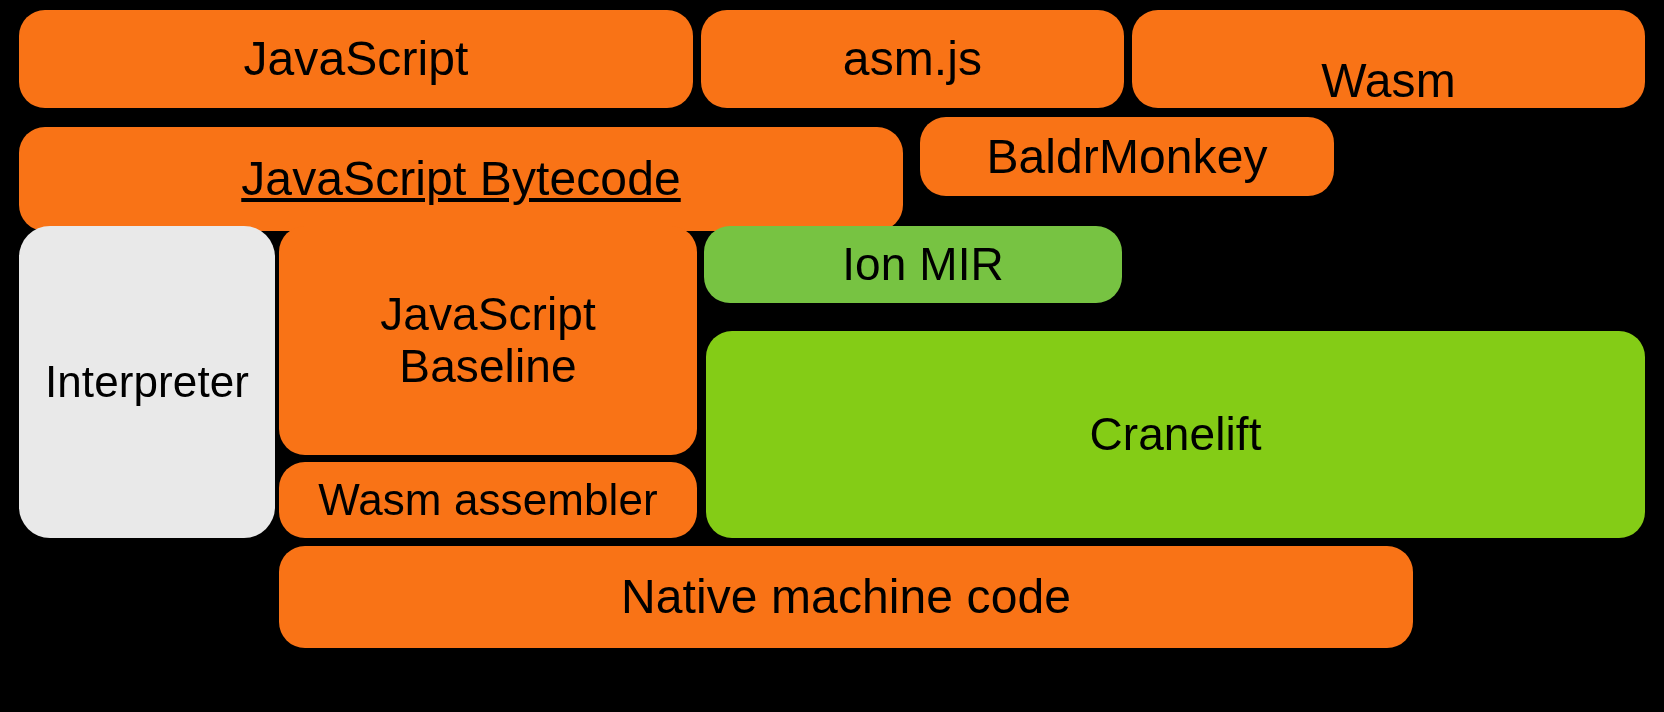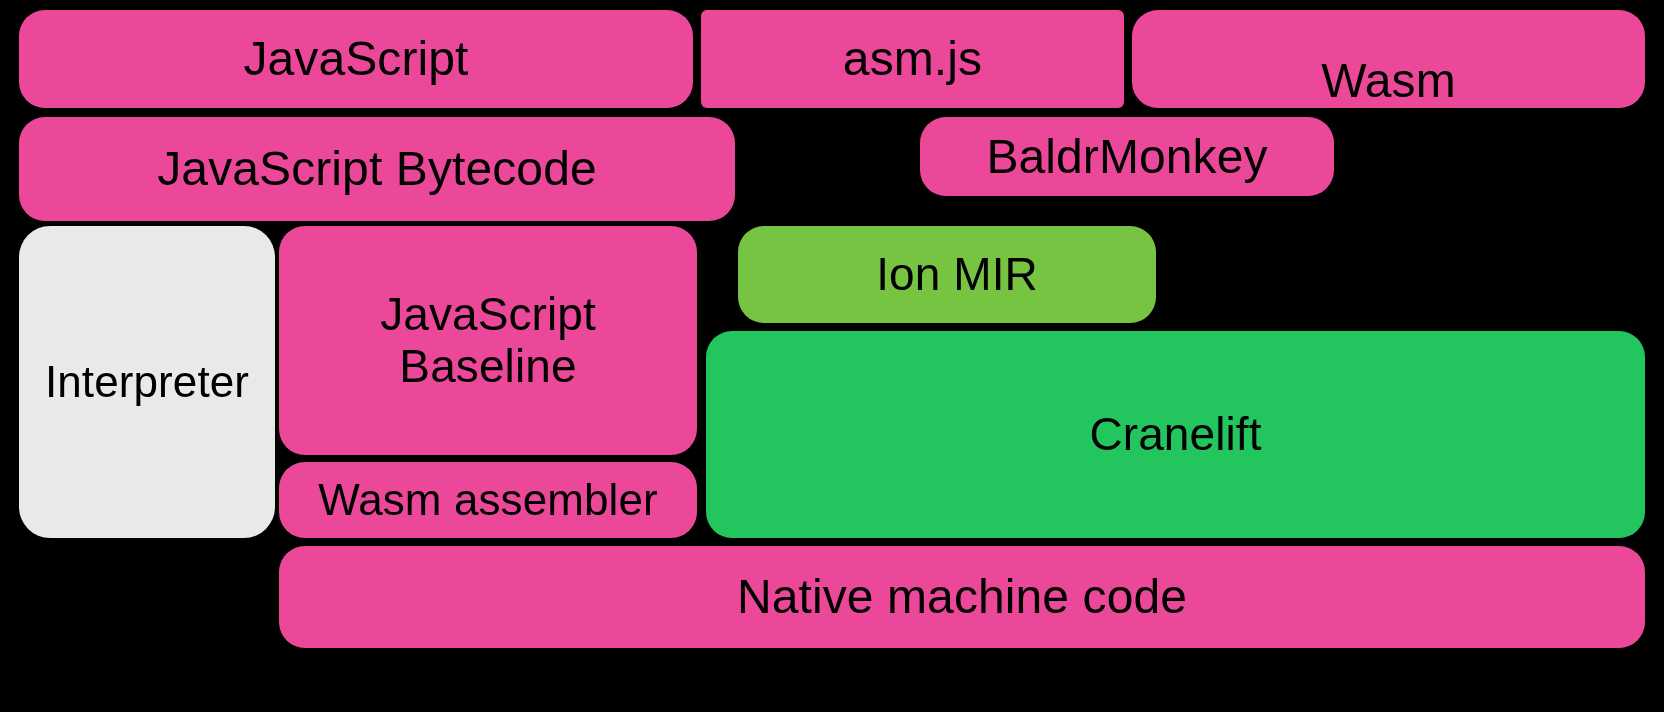--- a/index.html
+++ b/index.html
@@ -18,54 +18,54 @@
     overflow: hidden;
   }
   .node {
     position: absolute;
     box-sizing: border-box;
     display: flex;
     align-items: center;
     justify-content: center;
     text-align: center;
     color: #000000;
-    background: #ec4899;
+    background: #f97316;
     border-radius: 26px;
     line-height: 1.12;
     font-weight: 400;
     letter-spacing: 0.1px;
     -webkit-font-smoothing: antialiased;
   }
   .node .label {
     display: block;
     white-space: pre-line;
     padding: 0 10px;
   }
 
   
   .n-javascript      { left: 19px;   top: 10px;  width: 674px; height: 98px;  font-size: 48px; }
-  .n-asmjs           { left: 701px;  top: 10px;  width: 423px; height: 98px;  font-size: 48px; border-radius: 6px; }
+  .n-asmjs           { left: 701px;  top: 10px;  width: 423px; height: 98px;  font-size: 48px; }
   .n-wasm            { left: 1132px; top: 10px;  width: 513px; height: 98px;  font-size: 48px; align-items: flex-end; }
 
   
-  .n-js-bytecode     { left: 19px;   top: 117px; width: 716px; height: 104px; font-size: 48px; }
+  .n-js-bytecode     { left: 19px;   top: 127px; width: 884px; height: 104px; font-size: 48px; text-decoration: underline; }
   .n-baldrmonkey     { left: 920px;  top: 117px; width: 414px; height: 79px;  font-size: 48px; }
 
   
   .n-interpreter     { left: 19px;   top: 226px; width: 256px; height: 312px; font-size: 44px;
                        background: #e9e9e9; border-radius: 31px; }
   .n-js-baseline     { left: 279px;  top: 226px; width: 418px; height: 229px; font-size: 46px; }
   .n-macro-assembler { left: 279px;  top: 462px; width: 418px; height: 76px;  font-size: 44px; }
-  .n-ion-mir         { left: 738px;  top: 226px; width: 418px; height: 97px;  font-size: 46px;
+  .n-ion-mir         { left: 704px;  top: 226px; width: 418px; height: 77px;  font-size: 46px;
                        background: #77c342; padding-left: 20px; }
   .n-cranelift       { left: 706px;  top: 331px; width: 939px; height: 207px; font-size: 46px;
-                       background: #22c55e; }
+                       background: #84cc16; }
 
   
-  .n-native-code     { left: 279px;  top: 546px; width: 1366px; height: 102px; font-size: 48px; }
+  .n-native-code     { left: 279px;  top: 546px; width: 1134px; height: 102px; font-size: 48px; }
 </style>
 </head>
 <body>
 
 <div id="stage">
 
   <div class="node n-javascript">
     <span class="label">JavaScript</span>
   </div>
 

